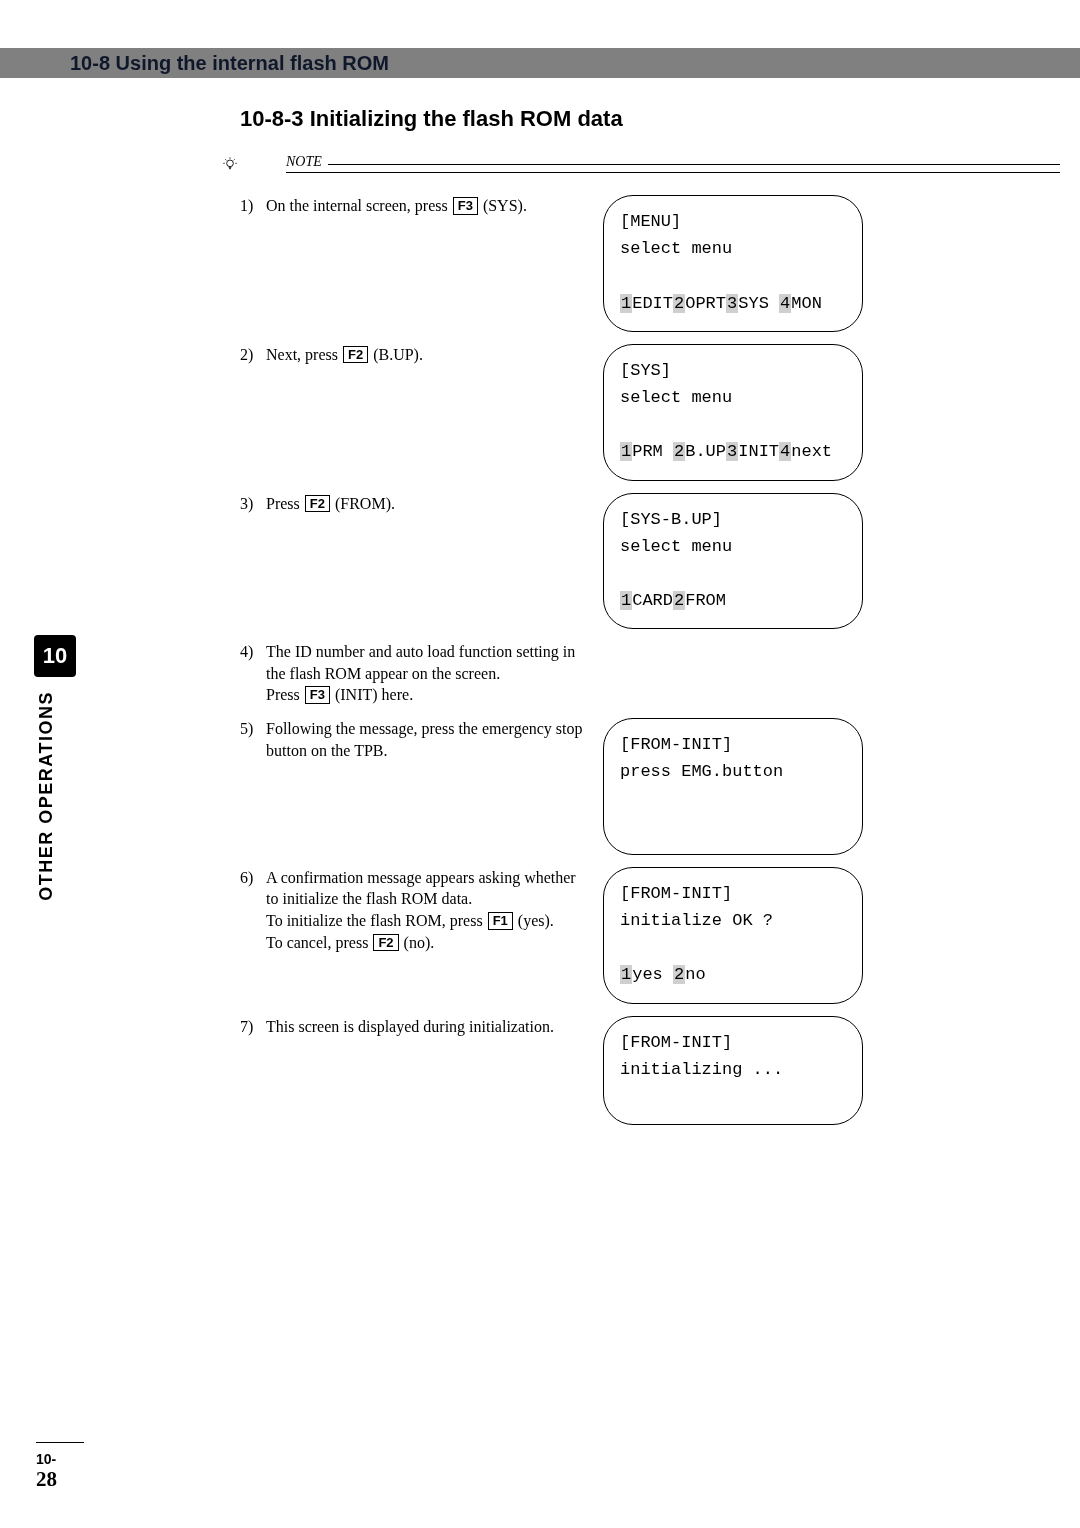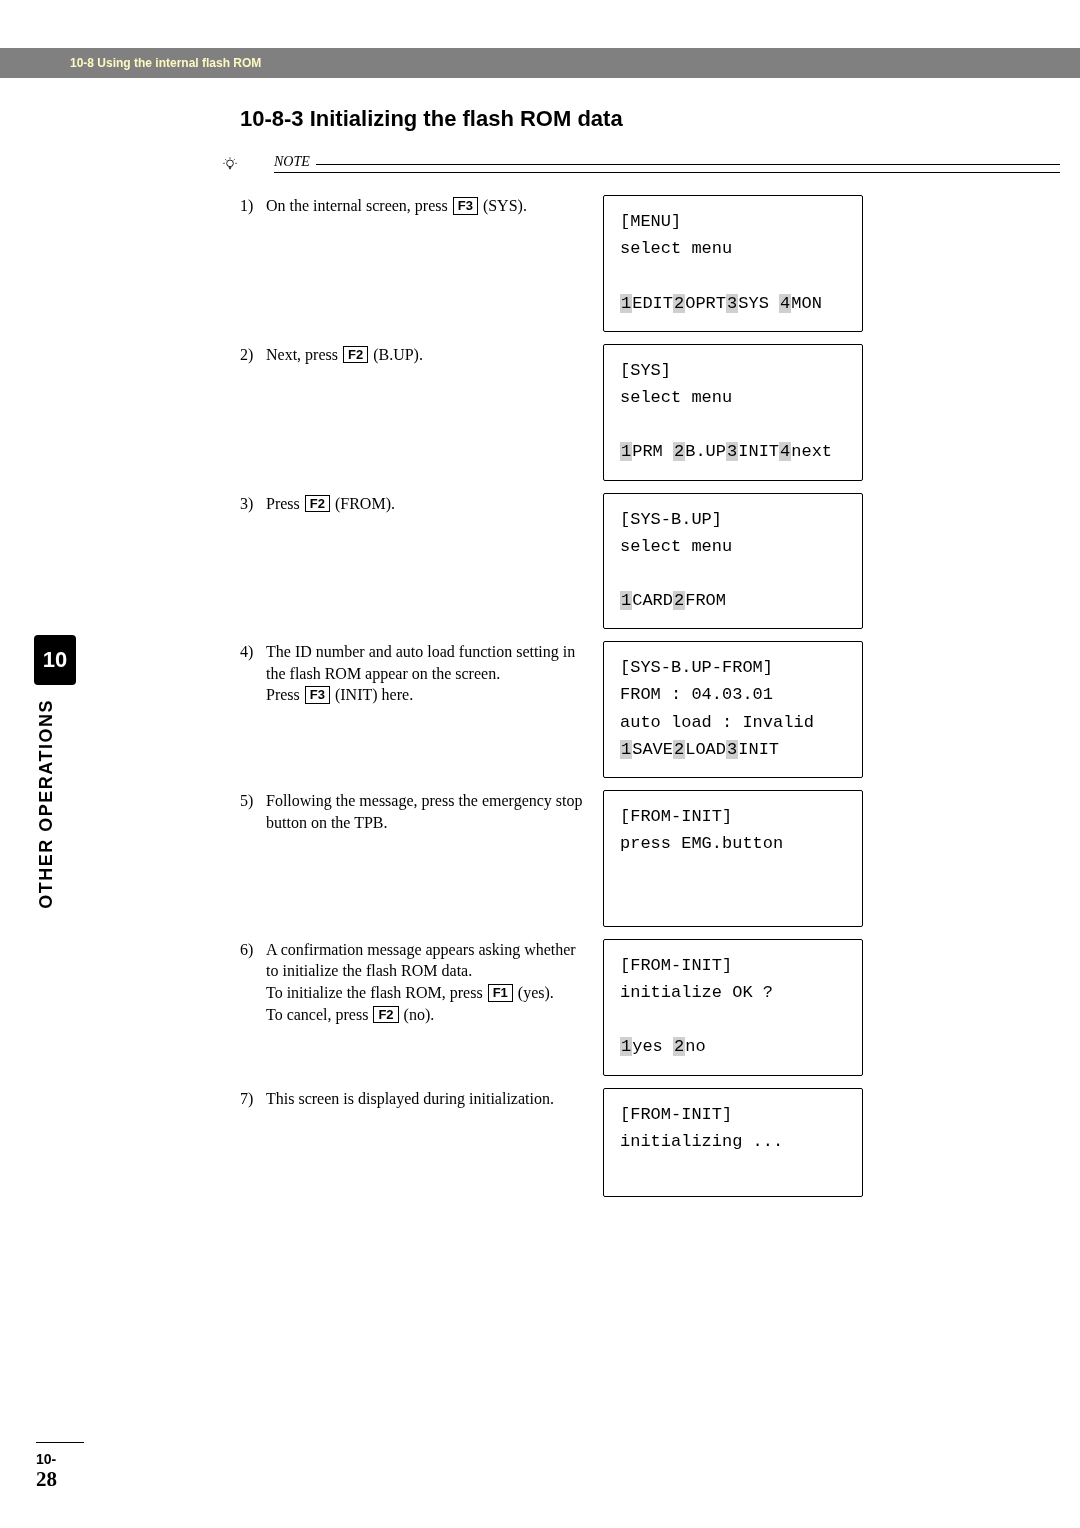--- a/index.html
+++ b/index.html
@@ -15,22 +15,22 @@
   .header-band {
     background: #808080;
     height: 30px;
     width: 100%;
     display: flex;
     align-items: center;
   }
   .header-title {
     font-family: Arial, Helvetica, sans-serif;
     font-weight: bold;
-    color: #fef9c3;
-    font-size: 12px;
+    color: #0f172a;
+    font-size: 20px;
     margin-left: 70px;
   }
   .content-wrap {
     position: relative;
     margin-top: 28px;
     margin-left: 240px;
     width: 820px;
   }
   .section-heading {
     font-family: Arial, Helvetica, sans-serif;
@@ -42,21 +42,21 @@
     position: relative;
     margin-bottom: 22px;
   }
   .note-icon {
     position: absolute;
     left: -18px;
     top: 2px;
   }
   .note-icon svg { width: 16px; height: 16px; }
   .note-lines {
-    margin-left: 34px;
+    margin-left: 46px;
   }
   .note-head-row {
     display: flex;
     align-items: center;
   }
   .note-label {
     font-style: italic;
     font-family: "Times New Roman", serif;
     font-size: 14px;
     margin-right: 6px;
@@ -106,37 +106,37 @@
     font-weight: bold;
     font-size: 13px;
     padding: 0 4px;
     margin: 0 1px;
     line-height: 1.2;
     vertical-align: 1px;
   }
   .screen {
     width: 260px;
     border: 1.5px solid #000;
-    border-radius: 2px;
+    border-radius: 30px;
     padding: 12px 16px 14px 16px;
     font-family: "Courier New", Courier, monospace;
     font-size: 17px;
     line-height: 1.6;
     margin-left: 18px;
   }
   .screen .sc-line { white-space: pre; }
   .screen .hl { background: #cfcfcf; padding: 0 1px; }
   .side-tab {
     position: absolute;
     left: 36px;
     top: 635px;
   }
   .side-tab-box {
     width: 42px;
-    height: 50px;
+    height: 42px;
     background: #000;
     border-radius: 4px;
     color: #fff;
     font-family: Arial, Helvetica, sans-serif;
     font-weight: bold;
     font-size: 22px;
     display: flex;
     align-items: center;
     justify-content: center;
     margin-bottom: 14px;
@@ -251,26 +251,20 @@
           <div class="sc-line">select menu</div>
           <div class="sc-line">&nbsp;</div>
           <div class="sc-line"><span class="hl">1</span><span>CARD</span><span class="hl">2</span><span>FROM</span></div>
         </div>
       </div>
       <div class="step-row">
         <div class="step-text">
           <div class="step-num">4)</div>
           <div class="step-body"><span>The ID number and auto load function setting in the flash ROM appear on the screen.</span><br><span>Press </span><span class="fkey">F3</span><span> (INIT) here.</span></div>
         </div>
-        <div class="screen">
-          <div class="sc-line">[SYS-B.UP-FROM]</div>
-          <div class="sc-line">FROM : 04.03.01</div>
-          <div class="sc-line">auto load : Invalid</div>
-          <div class="sc-line"><span class="hl">1</span><span>SAVE</span><span class="hl">2</span><span>LOAD</span><span class="hl">3</span><span>INIT</span></div>
-        </div>
       </div>
       <div class="step-row">
         <div class="step-text">
           <div class="step-num">5)</div>
           <div class="step-body"><span>Following the message, press the emergency stop button on the TPB.</span></div>
         </div>
         <div class="screen">
           <div class="sc-line">[FROM-INIT]</div>
           <div class="sc-line">press EMG.button</div>
           <div class="sc-line">&nbsp;</div>

